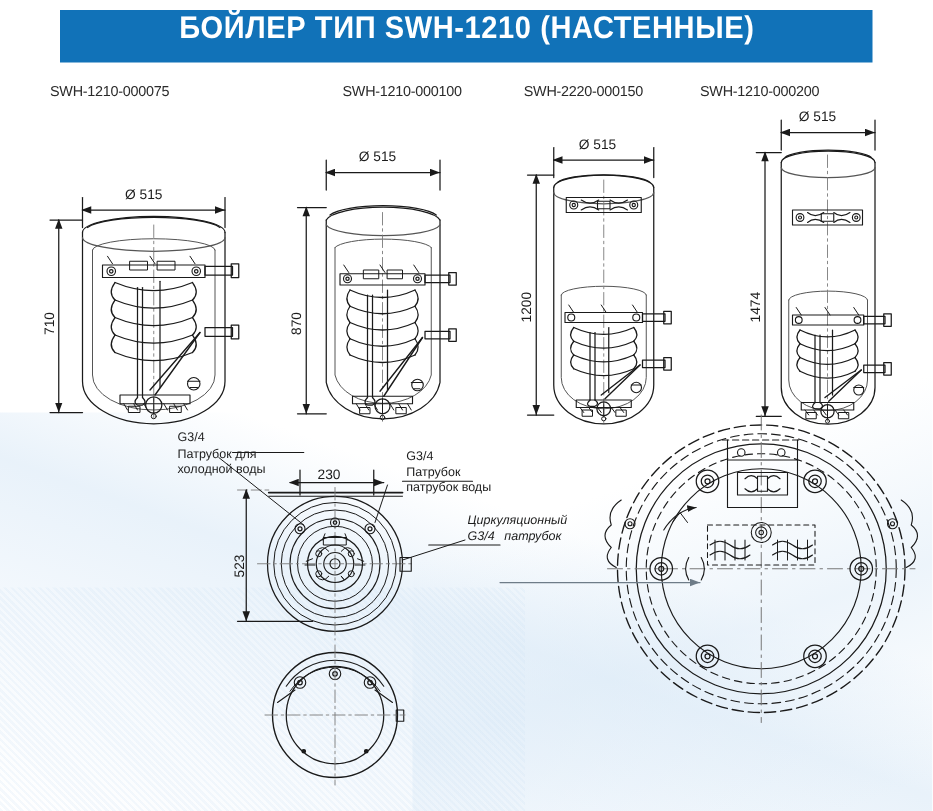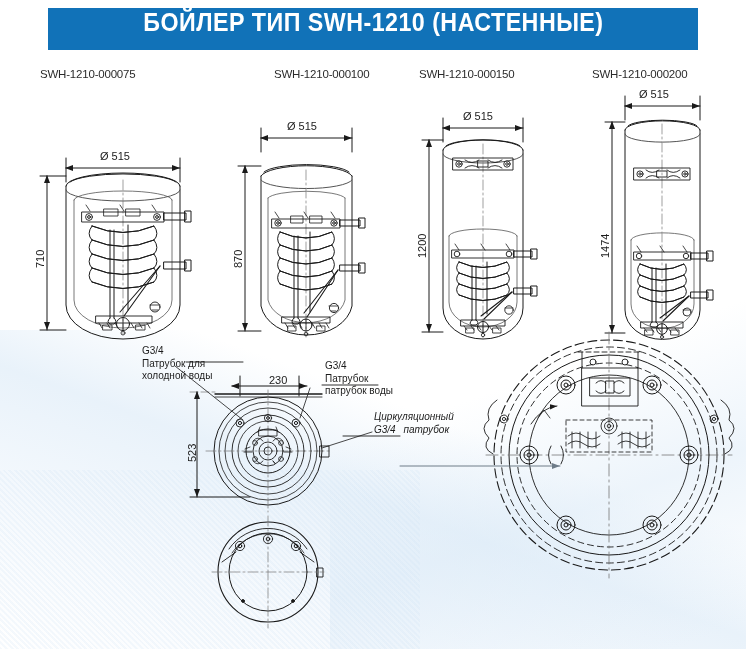--- a/index.html
+++ b/index.html
@@ -55,22 +55,22 @@
   <div class="wm" id="wm1"></div>
   <div class="wm" id="wm2"></div>
   <div class="wm" id="wm3"></div>
 
   <div id="banner" style="background: rgb(17, 114, 184);">
     <span class="ttl">БОЙЛЕР ТИП SWH-1210 (НАСТЕННЫЕ)</span>
   </div>
 
   <div class="model-cap" style="left:40px;">SWH-1210-000075</div>
   <div class="model-cap" style="left:242px;margin-left:32px;">SWH-1210-000100</div>
-  <div class="model-cap" style="left:419px;">SWH-1210-000150</div>
-  <div class="model-cap" style="left:592px;text-align:center;">SWH-1210-000200</div>
+  <div class="model-cap" style="left:419px;">SWH-2220-000150</div>
+  <div class="model-cap" style="left:560px;text-align:center;">SWH-1210-000200</div>
 
   <svg id="draw" viewBox="0 0 746 649">
     <defs>
       <marker id="ar" markerWidth="9" markerHeight="9" refX="8" refY="3" orient="auto" markerUnits="strokeWidth">
         <path d="M0,0 L8,3 L0,6 z" fill="#1a1a1a"></path>
       </marker>
       <marker id="arL" markerWidth="9" markerHeight="9" refX="1" refY="3" orient="auto" markerUnits="strokeWidth">
         <path d="M8,0 L0,3 L8,6 z" fill="#1a1a1a"></path>
       </marker>
       <marker id="arD" markerWidth="9" markerHeight="9" refX="8" refY="3" orient="auto" markerUnits="strokeWidth">
@@ -486,21 +486,21 @@
 
   <div class="dimtxt" style="left:287px;top:120px;">Ø 515</div>
   <div class="dimtxt vert" style="left:232px;top:268px;">870</div>
 
   <div class="dimtxt" style="left:463px;top:110px;">Ø 515</div>
   <div class="dimtxt vert" style="left:416px;top:258px;">1200</div>
 
   <div class="dimtxt" style="left:639px;top:88px;">Ø 515</div>
   <div class="dimtxt vert" style="left:599px;top:258px;">1474</div>
 
-  <div class="dimtxt" style="left:269px;top:374px;">230</div>
+  <div class="dimtxt" style="left:254px;top:374px;">230</div>
   <div class="dimtxt vert" style="left:186px;top:462px;">523</div>
 
   <div class="callout" style="left:142px;top:345px;">
     <span class="g">G3/4</span>
     <span class="g">Патрубок для</span>
     <span class="g">холодной воды</span>
   </div>
 
   <div class="callout" style="left:325px;top:360px;">
     <span class="g">G3/4</span>

